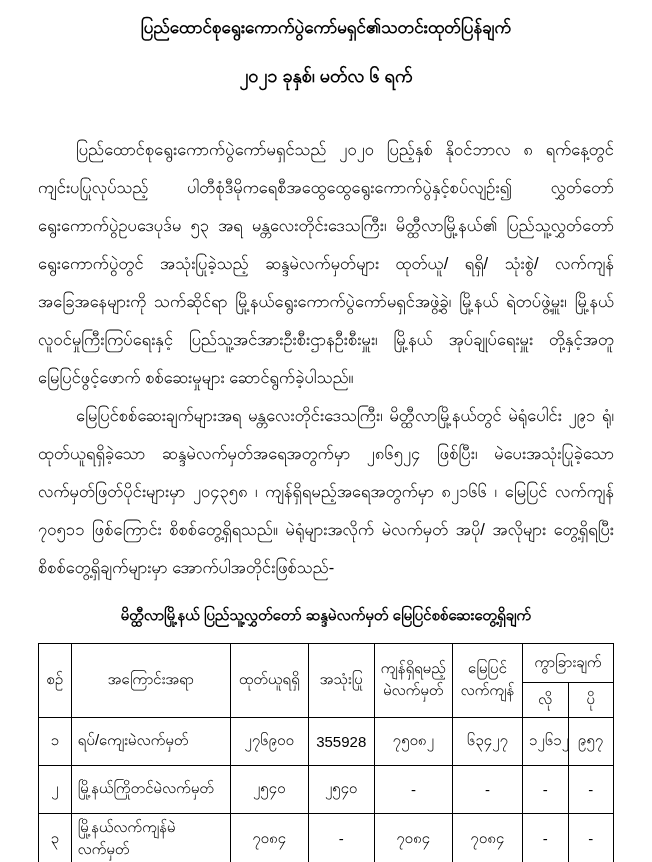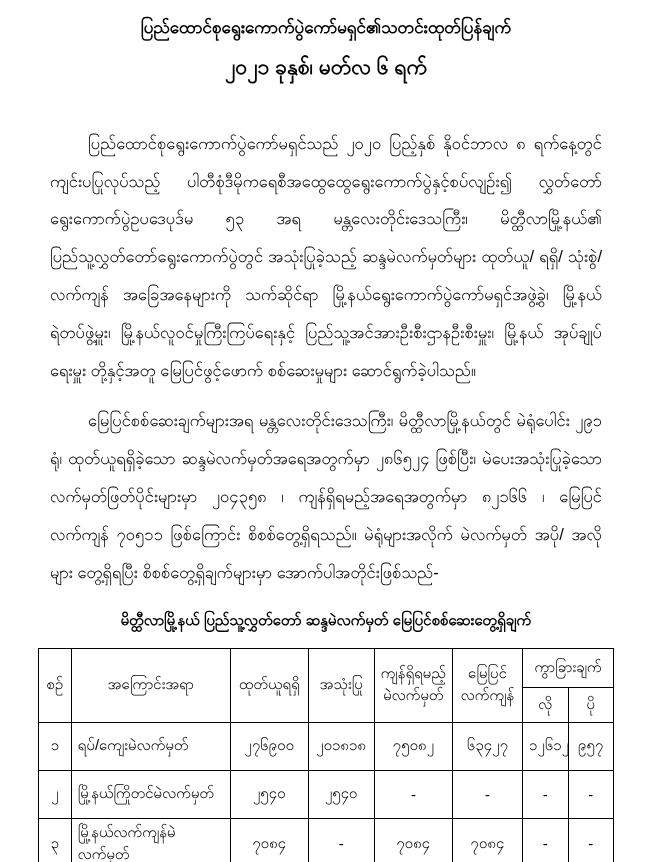--- a/index.html
+++ b/index.html
@@ -20,30 +20,30 @@
   .doc-title {
     text-align: center;
     font-weight: bold;
     font-size: 17px;
     line-height: 1.7;
     margin-top: 4px;
   }
   .doc-date {
     text-align: center;
     font-weight: bold;
-    font-size: 21px;
+    font-size: 18px;
     line-height: 1.7;
-    margin-top: 6px;
+    margin-top: 18px;
   }
   .body-para {
     font-size: 16.5px;
     line-height: 2.3;
     text-align: justify;
     text-indent: 38px;
-    margin: 12px;
+    margin: 0;
   }
   .body-para.first {
     margin-top: 40px;
   }
   .table-title {
     text-align: center;
     font-weight: bold;
     font-size: 15px;
     margin-top: 18px;
   }
@@ -112,21 +112,21 @@
       </tr>
       <tr class="hdr-sub">
         <th>လို</th>
         <th>ပို</th>
       </tr>
 
       <tr class="data-row">
         <td class="c-no">၁</td>
         <td class="c-subject">ရပ်/ကျေးမဲလက်မှတ်</td>
         <td class="c-num">၂၇၆၉၀၀</td>
-        <td class="c-num">၂၀၁၈၁၈</td>
+        <td class="c-num">355928</td>
         <td class="c-num">၇၅၀၈၂</td>
         <td class="c-num">၆၃၄၂၇</td>
         <td class="c-num">၁၂၆၁၂</td>
         <td class="c-num">၉၅၇</td>
       </tr>
 
       <tr class="data-row">
         <td class="c-no">၂</td>
         <td class="c-subject">မြို့နယ်ကြိုတင်မဲလက်မှတ်</td>
         <td class="c-num">၂၅၄၀</td>

